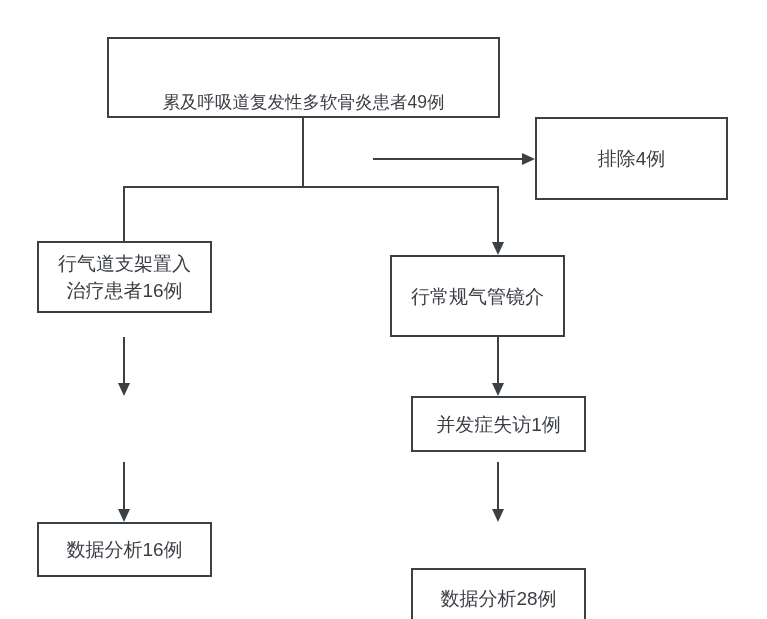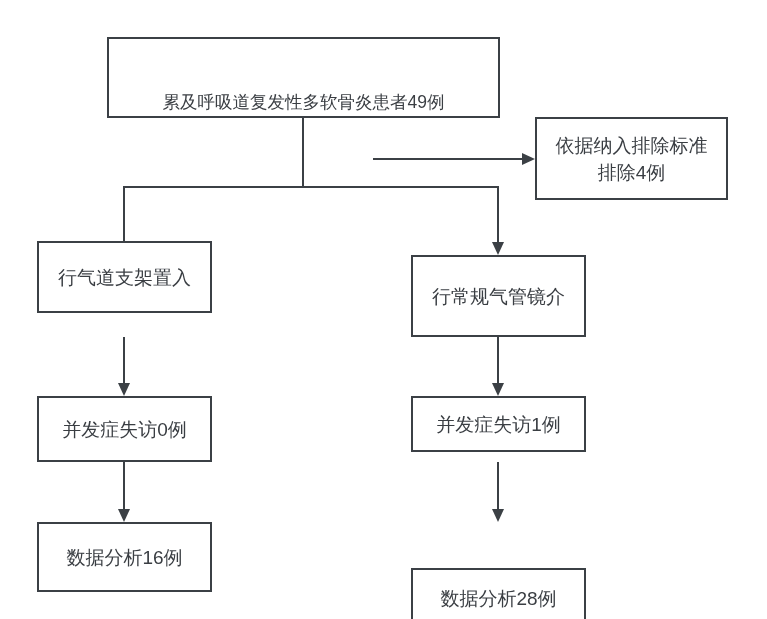--- a/index.html
+++ b/index.html
@@ -26,24 +26,24 @@
     align-items: center;
     text-align: center;
     color: var(--text, #3a3e43);
     font-size: 19px;
     line-height: 27px;
     white-space: nowrap;
   }
   #node-total { left: 107px; top: 37px; width: 393px; height: 81px; font-size: 17.5px; justify-content: flex-end; }
   #node-excluded { left: 535px; top: 117px; width: 193px; height: 83px; }
   #node-stent { left: 37px; top: 241px; width: 175px; height: 72px; }
-  #node-bronch { left: 411px; top: 255px; width: 175px; height: 82px; }
+  #node-bronch { left: 390px; top: 255px; width: 175px; height: 82px; }
   #node-stent-lost { left: 37px; top: 396px; width: 175px; height: 66px; }
   #node-bronch-lost { left: 411px; top: 396px; width: 175px; height: 56px; }
-  #node-stent-analyzed { left: 37px; top: 522px; width: 175px; height: 70px; }
+  #node-stent-analyzed { left: 37px; top: 522px; width: 175px; height: 55px; }
   #node-bronch-analyzed { left: 411px; top: 522px; width: 175px; height: 61px; margin-top: 46px; }
 
   .seg {
     position: absolute;
     background: var(--line, #3b4045);
   }
   .arrow-down {
     position: absolute;
     width: 0;
     height: 0;
@@ -96,35 +96,32 @@
   <div class="seg" id="seg-bronch-1"></div>
   <div class="arrow-down" id="ah-bronch-1"></div>
   <div class="seg" id="seg-bronch-2"></div>
   <div class="arrow-down" id="ah-bronch-2"></div>
 
   <div class="node" id="node-total">
     <span>累及呼吸道复发性多软骨炎患者49例</span>
   </div>
 
   <div class="node" id="node-excluded">
-    <span>依据纳入排除标准</span>
     <span>排除4例</span>
   </div>
 
   <div class="node" id="node-stent">
     <span>行气道支架置入</span>
+    <span>治疗患者16例</span>
   </div>
 
   <div class="node" id="node-bronch">
     <span>行常规气管镜介</span>
   </div>
 
-  <div class="node" id="node-stent-lost">
-    <span>并发症失访0例</span>
-  </div>
 
   <div class="node" id="node-bronch-lost">
     <span>并发症失访1例</span>
   </div>
 
   <div class="node" id="node-stent-analyzed">
     <span>数据分析16例</span>
   </div>
 
   <div class="node" id="node-bronch-analyzed">

